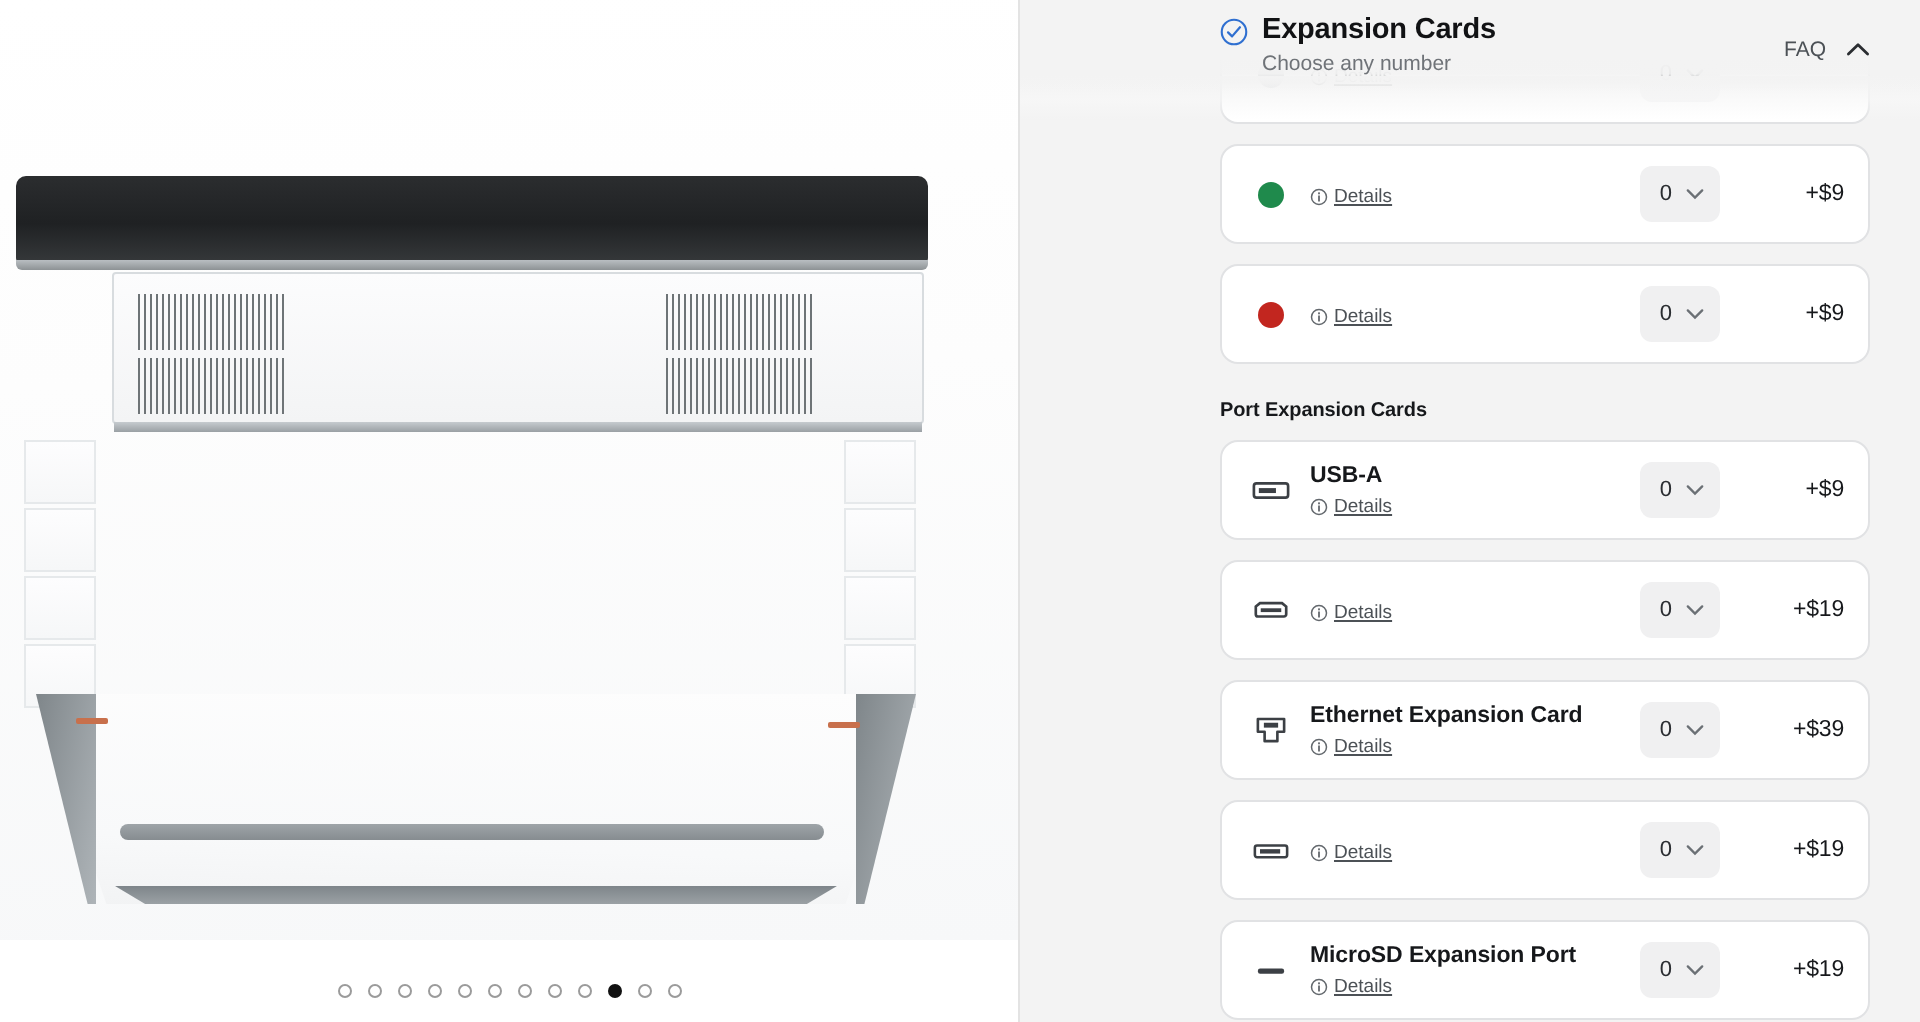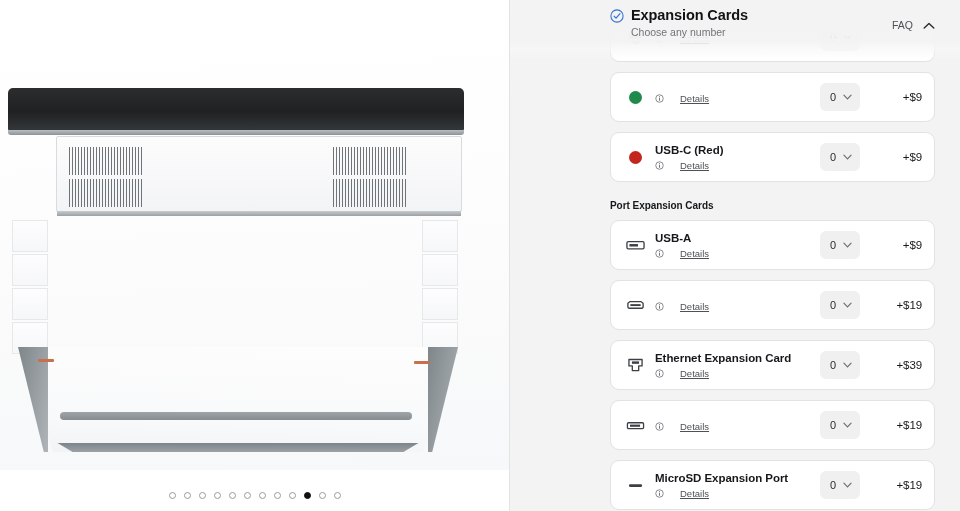--- a/index.html
+++ b/index.html
@@ -253,21 +253,21 @@
     font-size: 11.5px;
     font-weight: bold;
     color: #16181b;
     line-height: 14px;
     letter-spacing: -0.05px;
     white-space: nowrap;
   }
   .details {
     display: flex;
     align-items: center;
-    gap: 16px;
+    gap: 3px;
     margin-top: 3px;
     cursor: pointer;
   }
   .details-label {
     font-size: 9.5px;
     color: #4c5156;
     text-decoration: underline;
     line-height: 12px;
   }
 
@@ -415,21 +415,20 @@
                 <polyline points="1,1 5,5 9,1" fill="none" stroke="#6b7075" stroke-width="1.3" stroke-linecap="round"></polyline>
               </svg>
             </div>
             <div class="price">+$9</div>
           </div>
           <div class="row">
             <div class="row-icon">
               <span class="swatch" style="background:#c2261f"></span>
             </div>
             <div class="row-body">
-              <div class="row-title">USB-C (Red)</div>
               <div class="details">
                 <svg width="9" height="9" viewBox="0 0 12 12">
                   <circle cx="6" cy="6" r="5" fill="none" stroke="#63686d" stroke-width="1"></circle>
                   <rect x="5.4" y="5" width="1.2" height="4" fill="#63686d"></rect>
                   <rect x="5.4" y="2.9" width="1.2" height="1.3" fill="#63686d"></rect>
                 </svg>
                 <span class="details-label">Details</span>
               </div>
             </div>
             <div class="qty">

